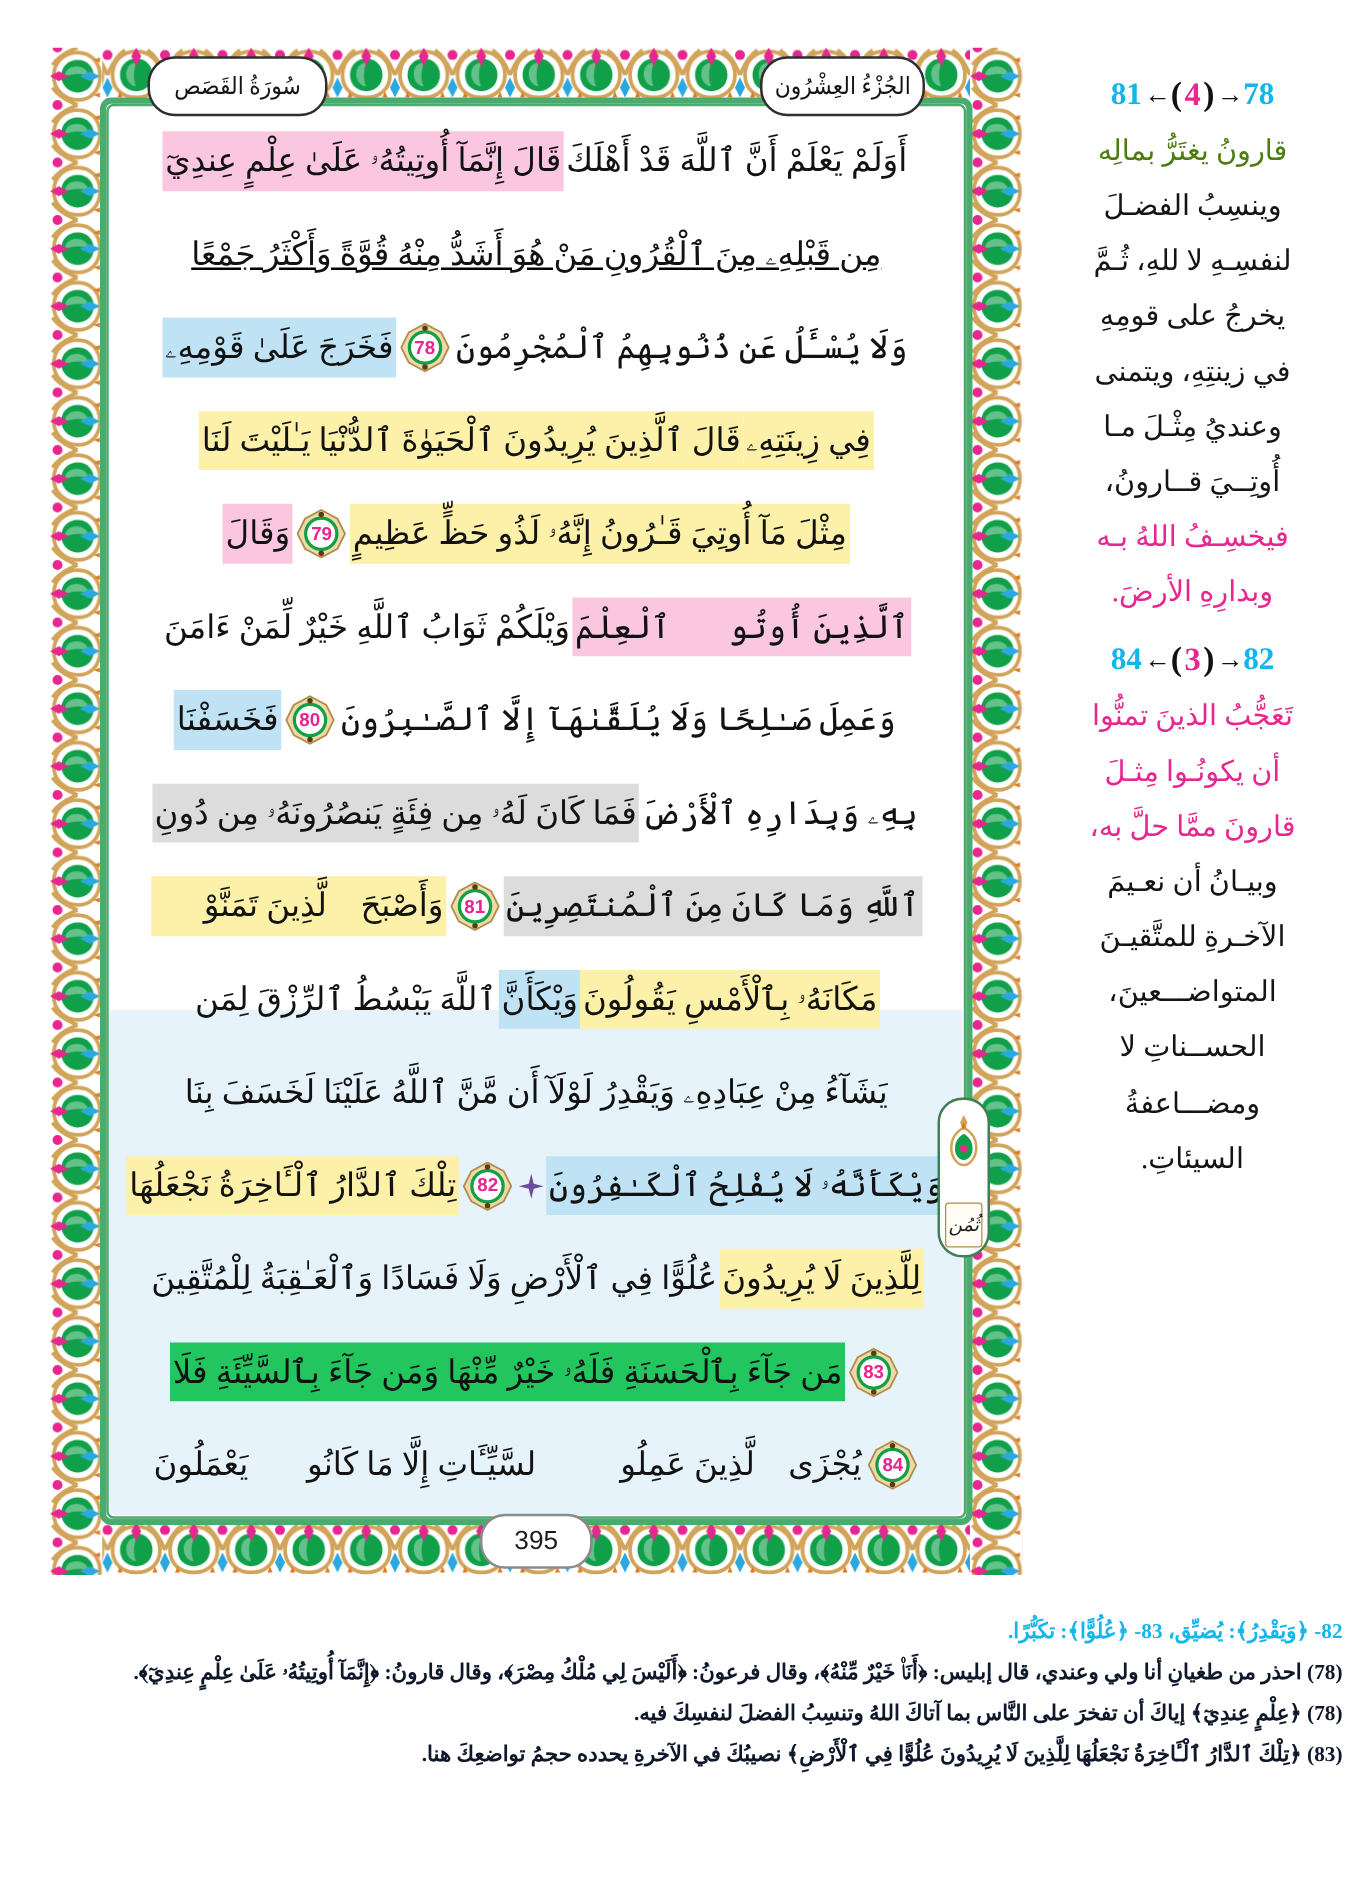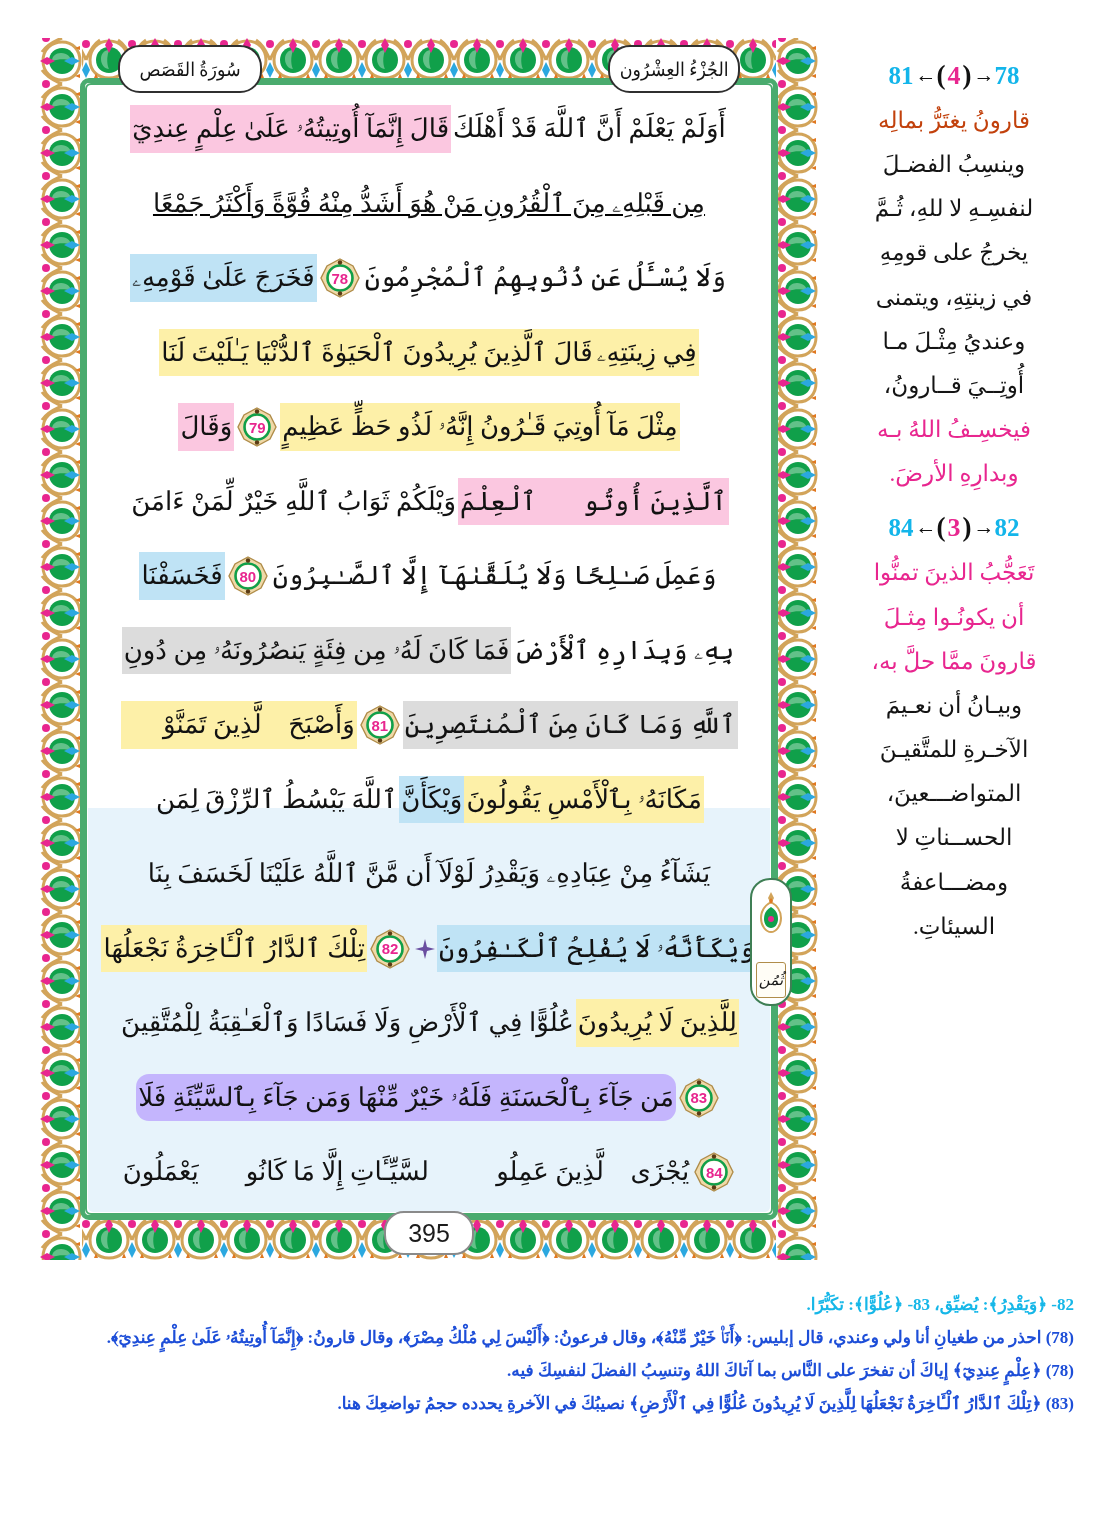--- a/index.html
+++ b/index.html
@@ -108,21 +108,21 @@
     width: 86px; height: 40px;
     background: #ffffff;
     border: 2px solid #8a8a8a;
     border-radius: 20px;
     display: flex;
     align-items: center;
     justify-content: center;
     z-index: 6;
   }
   #page-number-badge span {
-    font-size: 25px;
+    font-size: 21px;
     color: #1b1b1b;
     font-family: "Liberation Sans", sans-serif;
   }
 
   
   #thumn-marker {
     position: absolute;
     right: 26px;
     top: 840px;
     width: 42px;
@@ -181,21 +181,21 @@
     color: #121212;
     letter-spacing: 0px;
     padding: 5px 2px;
     line-height: 1.45;
   }
   
   .hl-pink   { background: #fbc7e0; }
   .hl-yellow { background: #fdf0a8; }
   .hl-blue   { background: #bfe3f5; }
   .hl-grey   { background: #dcdcdc; }
-  .hl-rose   { background: #c4b5fd; border-radius: 13px; }
+  .hl-rose   { background: #22c55e; }
   .hl-none   { background: transparent; }
 
   
   .ayah-mark {
     display: inline-flex;
     align-items: center;
     justify-content: center;
     width: 40px; height: 40px;
     margin: 0 3px;
     position: relative;
@@ -245,21 +245,21 @@
   .range-header .arrow { color: #111; font-size: 21px; letter-spacing: -2px; }
 
   .cmt-block { margin-bottom: 16px; }
   .cmt-line {
     font-family: "Liberation Serif", "DejaVu Serif", serif;
     font-size: 23px;
     line-height: 1.92;
     color: #141414;
     white-space: nowrap;
   }
-  .cmt-cyan { color: #c2410c; }
+  .cmt-cyan { color: #4d7c0f; }
   .cmt-pink { color: #e8268f; }
   .cmt-black { color: #141414; }
 
   
   #footnotes {
     position: absolute;
     left: 0;
     top: 1288px;
     width: 1096px;
     direction: rtl;
@@ -267,21 +267,21 @@
     box-sizing: border-box;
   }
   .fn-line {
     font-family: "Liberation Serif", "DejaVu Serif", serif;
     font-size: 17px;
     line-height: 1.95;
     white-space: nowrap;
     font-weight: 700;
   }
   .fn-cyan { color: #16b7e8; }
-  .fn-pink { color: #1d4ed8; }
+  .fn-pink { color: #0f172a; }
 </style>
 </head>
 <body>
 
 <svg width="0" height="0" style="position:absolute" aria-hidden="true">
   <defs>
 
     <pattern id="ornH" width="46" height="42" patternUnits="userSpaceOnUse">
       <rect width="46" height="42" fill="#ffffff"></rect>
       <path d="M23 3 C11 3 4 12 4 22 C4 33 12 40 23 40 C34 40 42 33 42 22 C42 12 35 3 23 3 Z" fill="none" stroke="#d2a45a" stroke-width="3"></path>

